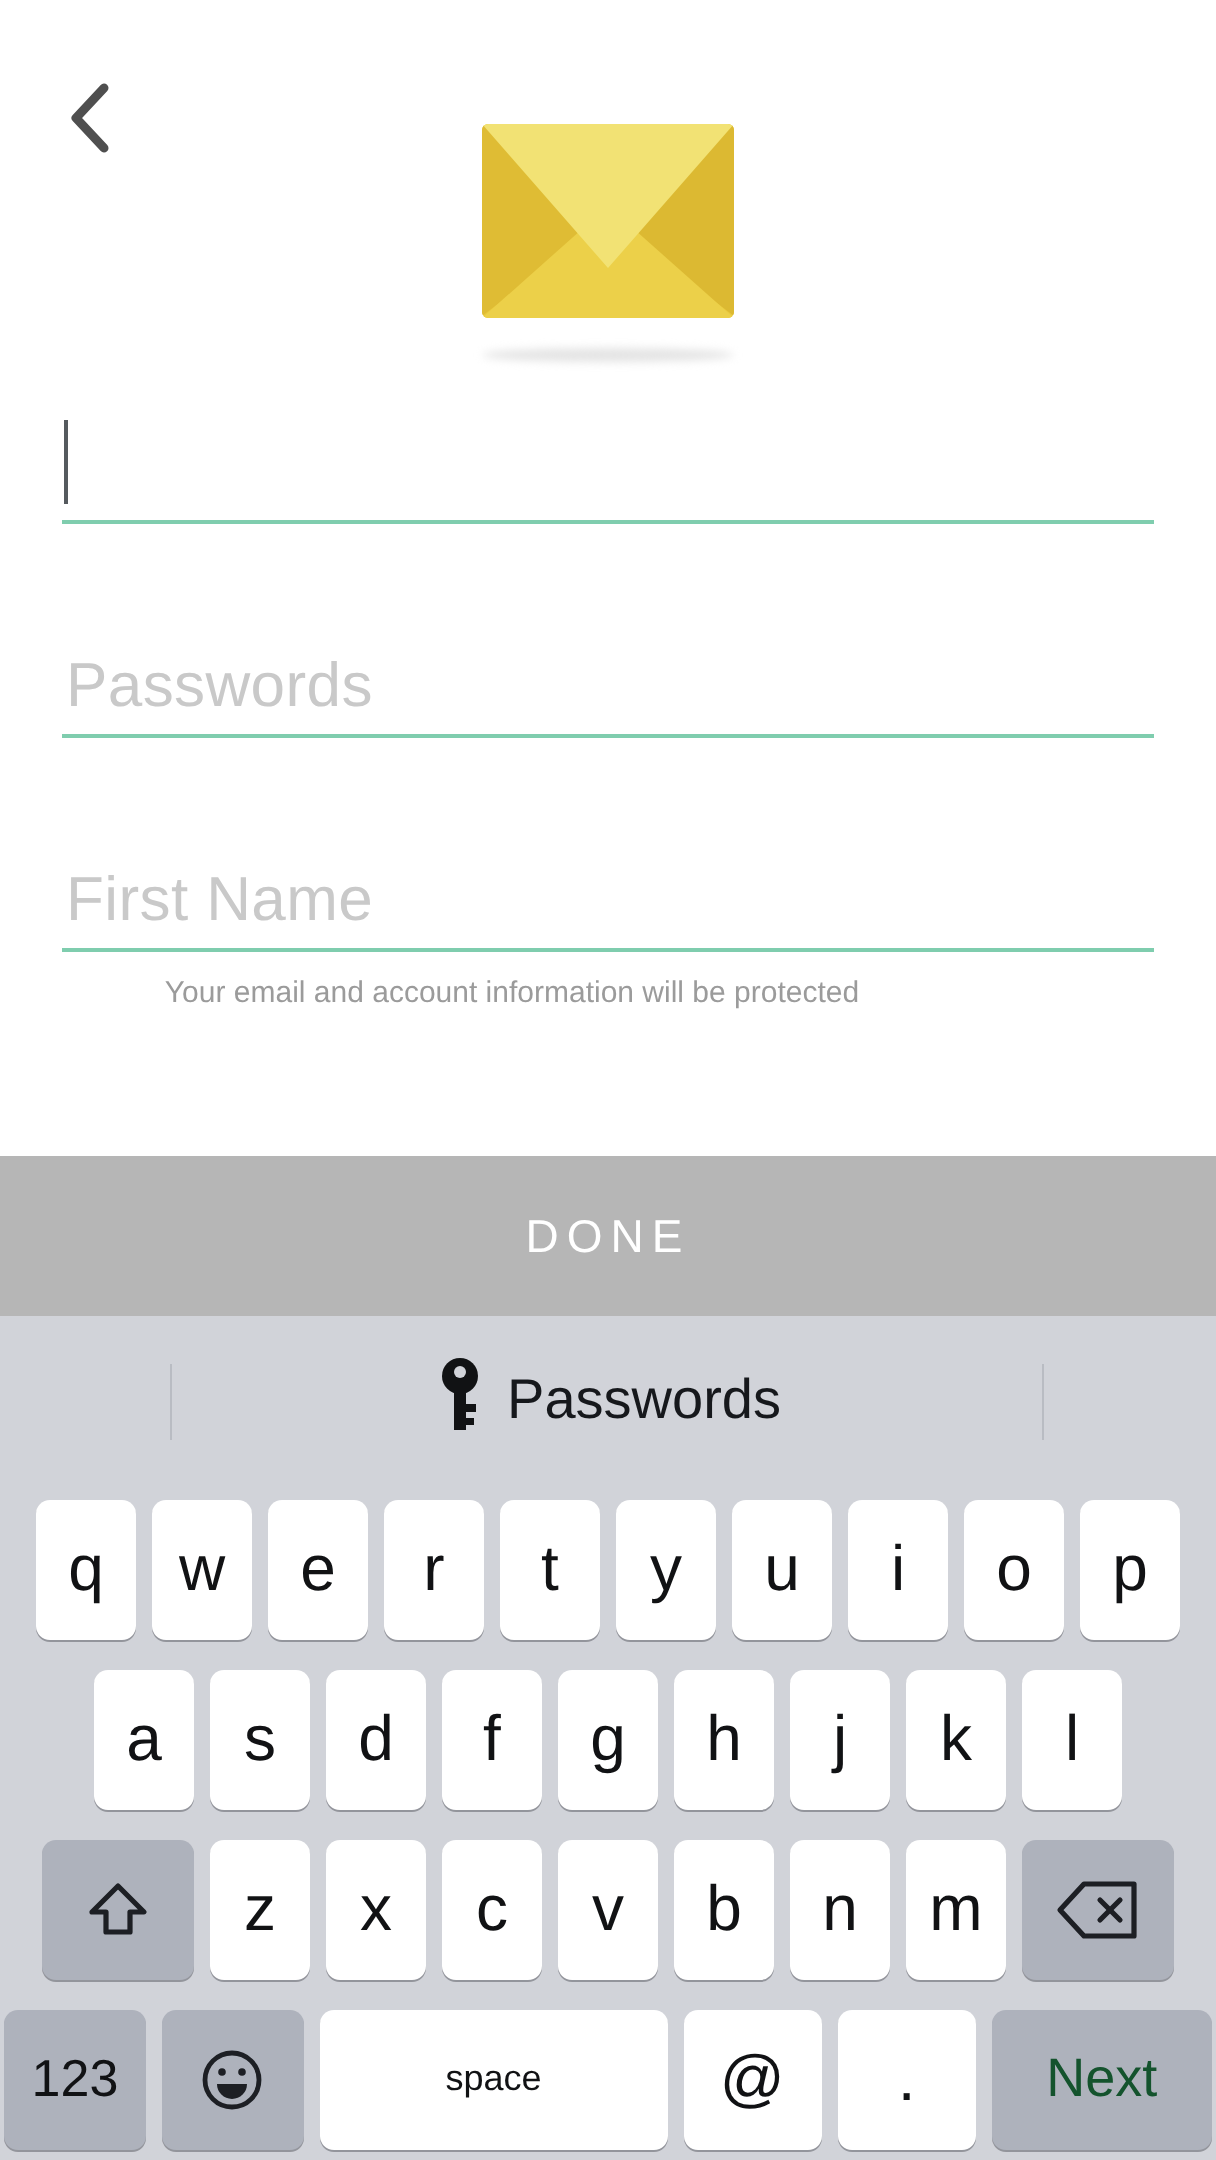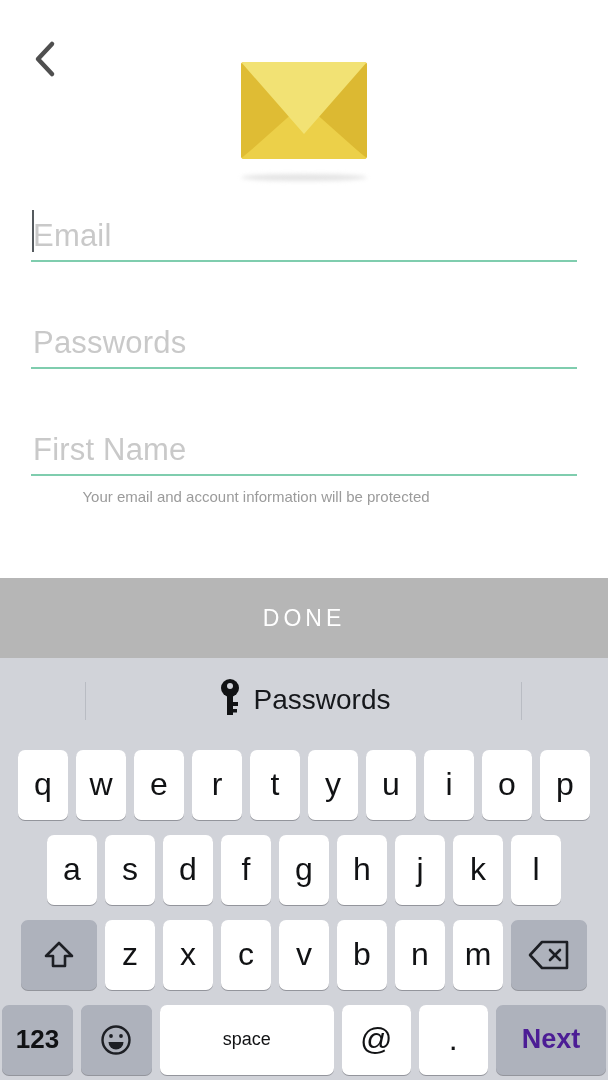--- a/index.html
+++ b/index.html
@@ -225,26 +225,25 @@
     align-items: center;
     justify-content: center;
     font-size: 32px;
     color: #111214;
     font-weight: 400;
   }
   .key.letter { width: 50px; }
   .key.gray {
     background: #aeb2bc;
     box-shadow: 0 1px 0 rgba(136,138,144,0.85);
-    font-weight: bold;
   }
   .key.wide   { width: 76px; }
   .key.space  { width: 186px; font-size: 18px; }
   .key.punct  { width: 74px; }
-  .key.next   { width: 118px; font-size: 27px; color: #4c1d95; }
+  .key.next   { width: 118px; font-size: 27px; color: #14532d; }
   .key.num    { width: 76px; font-size: 26px; }
   .key svg { display: block; }
 </style>
 </head>
 <body>
 
 <div id="screen">
 
   <div id="form-area">
 
@@ -261,21 +260,20 @@
         <div class="env-left"></div>
         <div class="env-right"></div>
         <div class="env-body"></div>
         <div class="env-flap"></div>
       </div>
     </div>
     <div id="envelope-shadow"></div>
 
     <div class="field" id="field-email">
       <div id="caret"></div>
-      <div class="field-placeholder">Email</div>
     </div>
 
     <div class="field" id="field-password">
       <div class="field-placeholder">Passwords</div>
     </div>
 
     <div class="field" id="field-first">
       <div class="field-placeholder">First Name</div>
     </div>
 

